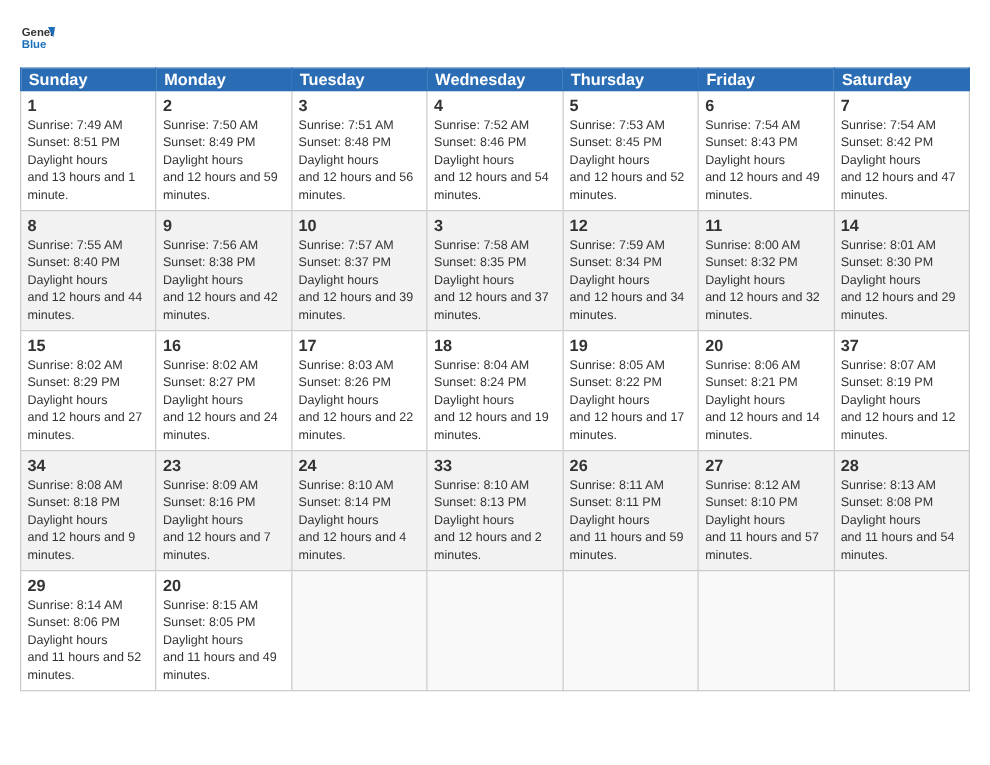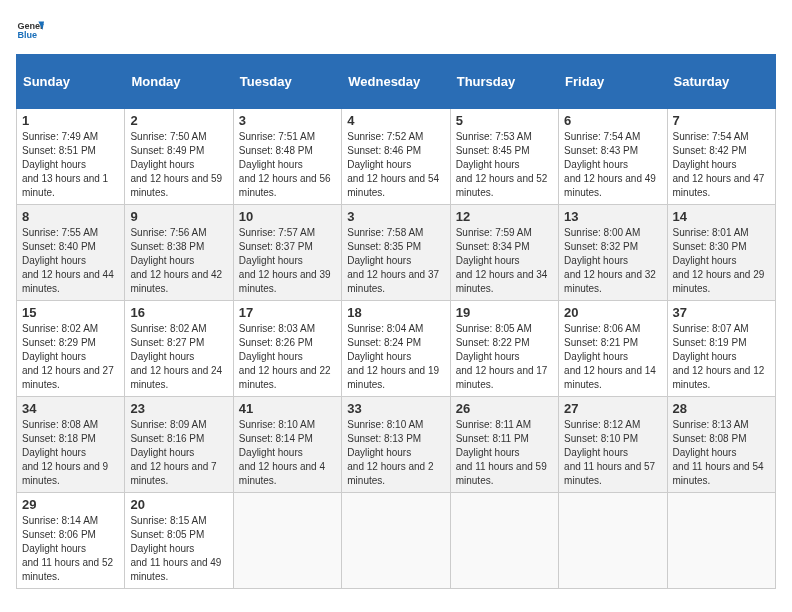--- a/index.html
+++ b/index.html
@@ -36,21 +36,21 @@
       color: #555;
     }
     .calendar {
       width: 100%;
       border-collapse: collapse;
     }
     .calendar th {
       background: #2a6db5;
       color: #fff;
       text-align: left;
-      padding: 19px 6px;
+      padding: 1px 6px;
       font-size: 13px;
       font-weight: bold;
       border: 1px solid #2a6db5;
     }
     .calendar td {
       vertical-align: top;
       border: 1px solid #ccc;
       padding: 4px 5px;
       width: 108px;
       min-height: 80px;
@@ -214,21 +214,21 @@
         <td>
         <span class="day-number">12</span>
         <div class="day-info">
           Sunrise: 7:59 AM<br>
           Sunset: 8:34 PM<br>
           Daylight hours<br>
           and 12 hours and 34 minutes.
         </div>
       </td>
         <td>
-        <span class="day-number">13</span>
+        <span class="day-number">11</span>
         <div class="day-info">
           Sunrise: 8:00 AM<br>
           Sunset: 8:32 PM<br>
           Daylight hours<br>
           and 12 hours and 32 minutes.
         </div>
       </td>
         <td>
         <span class="day-number">14</span>
         <div class="day-info">
@@ -317,21 +317,21 @@
         <td>
         <span class="day-number">23</span>
         <div class="day-info">
           Sunrise: 8:09 AM<br>
           Sunset: 8:16 PM<br>
           Daylight hours<br>
           and 12 hours and 7 minutes.
         </div>
       </td>
         <td>
-        <span class="day-number">41</span>
+        <span class="day-number">24</span>
         <div class="day-info">
           Sunrise: 8:10 AM<br>
           Sunset: 8:14 PM<br>
           Daylight hours<br>
           and 12 hours and 4 minutes.
         </div>
       </td>
         <td>
         <span class="day-number">33</span>
         <div class="day-info">

